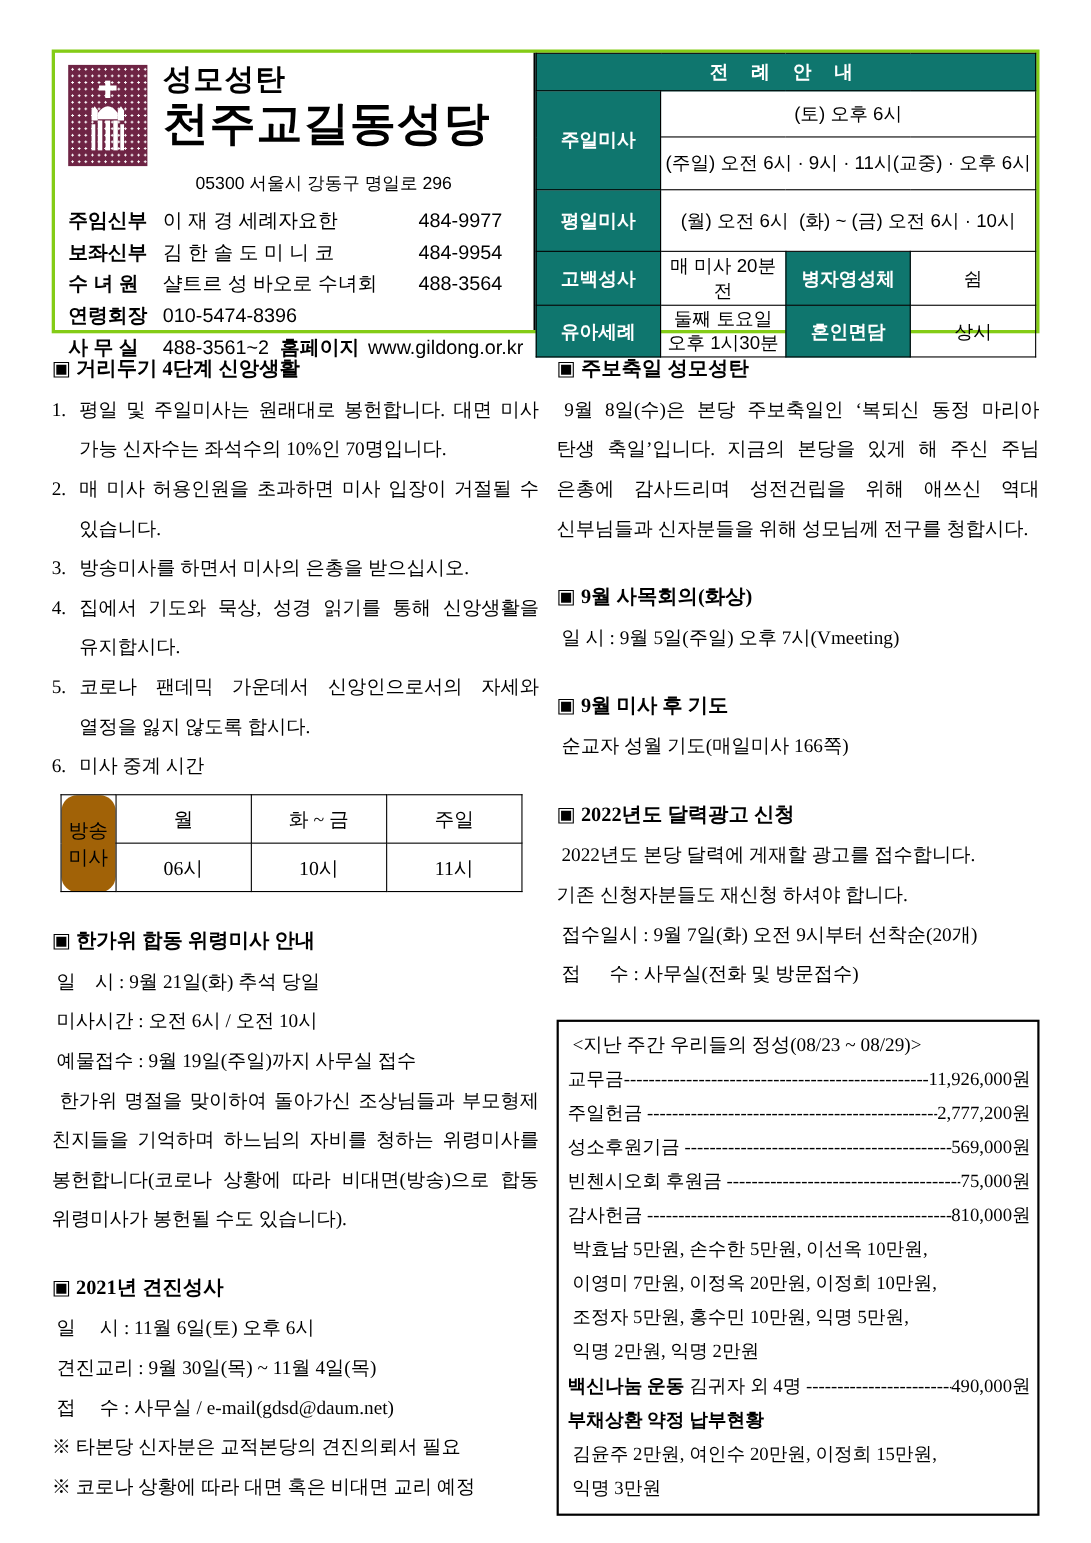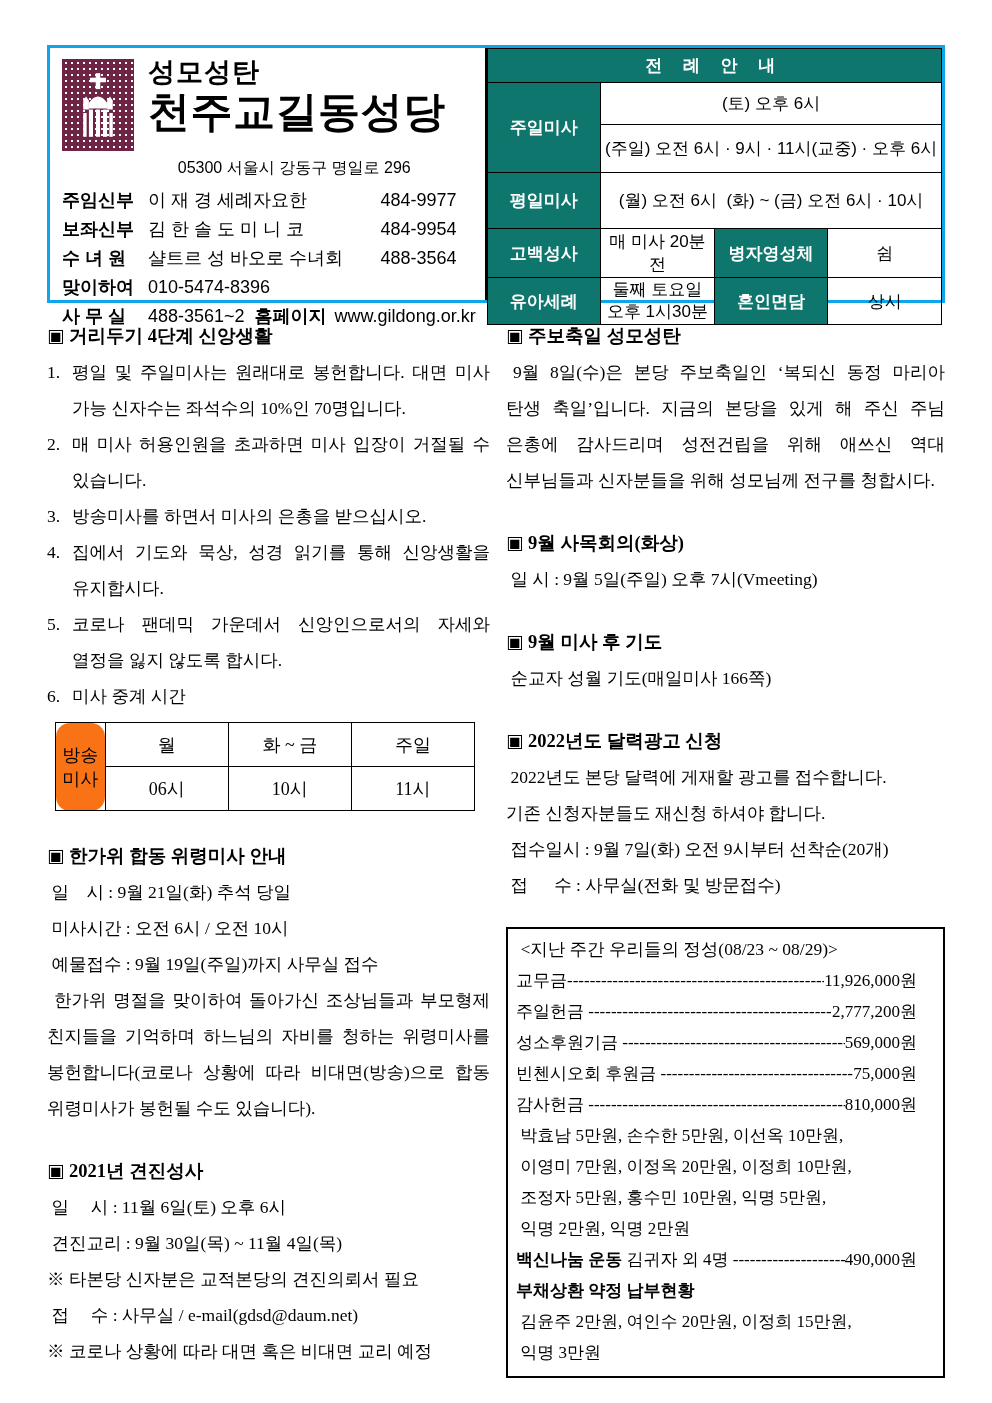--- a/index.html
+++ b/index.html
@@ -4,21 +4,21 @@
 <style>
   * { margin:0; padding:0; box-sizing:border-box; }
   html,body { background:#ffffff; }
   body {
     width:992px; height:1403px; margin:0 auto; overflow:hidden;
     font-family:"Liberation Serif","DejaVu Serif",serif; color:#000;
   }
   .page { width:992px; height:1403px; padding:45px 47px 20px 47px; background:#fff; }
 
   
-  .header-box { display:flex; border:3px solid #0ea5e9; height:258px;justify-content:flex-end; }
+  .header-box { display:flex; border:3px solid #84cc16; height:258px;justify-content:flex-end; }
   .church-panel { width:437px; padding:8px 6px 4px 12px; border-right:2px solid #000;
                   font-family:"Liberation Sans","DejaVu Sans",sans-serif; }
   .logo-row { display:flex; gap:14px; align-items:flex-start; }
   .logo { width:72px; height:92px; flex:none; margin-top:3px;
           background-color:#6e2444;
           background-image:radial-gradient(#ffffff 0.9px, rgba(0,0,0,0) 1px);
           background-size:6px 6px; background-position:1px 1px;
           display:flex; align-items:center; justify-content:center; }
   .church-motto { font-size:27px; font-weight:700; line-height:32px; letter-spacing:1px; }
   .church-name  { font-size:42px; font-weight:700; line-height:48px; letter-spacing:0.5px; }
@@ -50,25 +50,25 @@
   .para { font-size:17.5px; line-height:36px; text-align:justify; word-break:keep-all;
           text-indent:7px; }
   .ni { display:flex; font-size:17.5px; line-height:36px; }
   .ni .n { width:25px; flex:none; }
   .ni .t { flex:1; text-align:justify; word-break:keep-all; }
 
   
   .bc-table { border-collapse:collapse; margin:8px 0 2px 8px; width:420px; }
   .bc-table td { border:1.8px solid #000; text-align:center; vertical-align:middle;
                  font-size:18px; height:44px; }
-  .bc-label { background:#f97316; width:48px; line-height:24px; }
+  .bc-label { background:#a16207; width:48px; line-height:24px; }
   .bc-h { width:119px; }
 
   
-  .off-box { border:2px solid #000; margin-top:24px; padding:4px 26px 8px 8px;
+  .off-box { border:2px solid #000; margin-top:24px; padding:4px 6px 8px 8px;
              font-size:17px; }
   .off-title { font-size:17.5px; line-height:32px; white-space:pre-wrap; }
   .amt-line { display:flex; align-items:baseline; line-height:31px; }
   .amt-label { white-space:pre; }
   .dash-fill { flex:1; overflow:hidden; white-space:nowrap; letter-spacing:0; }
   .amt { white-space:nowrap; }
   .off-names { line-height:31px; white-space:pre-wrap; }
   .bold { font-weight:700; }
 </style>
 </head>
@@ -110,21 +110,21 @@
         <span class="c-label">보좌신부</span>
         <span class="c-value">김 한 솔 도 미 니 코</span>
         <span class="c-phone">484-9954</span>
       </div>
       <div class="contact-row">
         <span class="c-label">수 녀 원</span>
         <span class="c-value">샬트르 성 바오로 수녀회</span>
         <span class="c-phone">488-3564</span>
       </div>
       <div class="contact-row">
-        <span class="c-label">맞이하여</span>
+        <span class="c-label">연령회장</span>
         <span class="c-value">010-5474-8396</span>
       </div>
       <div class="contact-row">
         <span class="c-label">사 무 실</span>
         <span>488-3561~2</span>
         <span class="c-label2">홈페이지</span>
         <span>www.gildong.or.kr</span>
       </div>
     </div>
 
@@ -215,22 +215,22 @@
         <div class="line"> 일    시 : 9월 21일(화) 추석 당일</div>
         <div class="line"> 미사시간 : 오전 6시 / 오전 10시</div>
         <div class="line"> 예물접수 : 9월 19일(주일)까지 사무실 접수</div>
         <div class="para">한가위 명절을 맞이하여 돌아가신 조상님들과 부모형제 친지들을 기억하며 하느님의 자비를 청하는 위령미사를 봉헌합니다(코로나 상황에 따라 비대면(방송)으로 합동 위령미사가 봉헌될 수도 있습니다).</div>
       </div>
 
       <div class="sec">
         <div class="sec-h">▣ 2021년 견진성사</div>
         <div class="line"> 일     시 : 11월 6일(토) 오후 6시</div>
         <div class="line"> 견진교리 : 9월 30일(목) ~ 11월 4일(목)</div>
+        <div class="line"> 접     수 : 사무실 / e-mail(gdsd@daum.net)</div>
         <div class="line">※ 타본당 신자분은 교적본당의 견진의뢰서 필요</div>
-        <div class="line"> 접     수 : 사무실 / e-mail(gdsd@daum.net)</div>
         <div class="line">※ 코로나 상황에 따라 대면 혹은 비대면 교리 예정</div>
       </div>
 
       <div class="sec">
         <div class="sec-h">▣ 유아세례</div>
 
       </div>
 
     </div>
 

